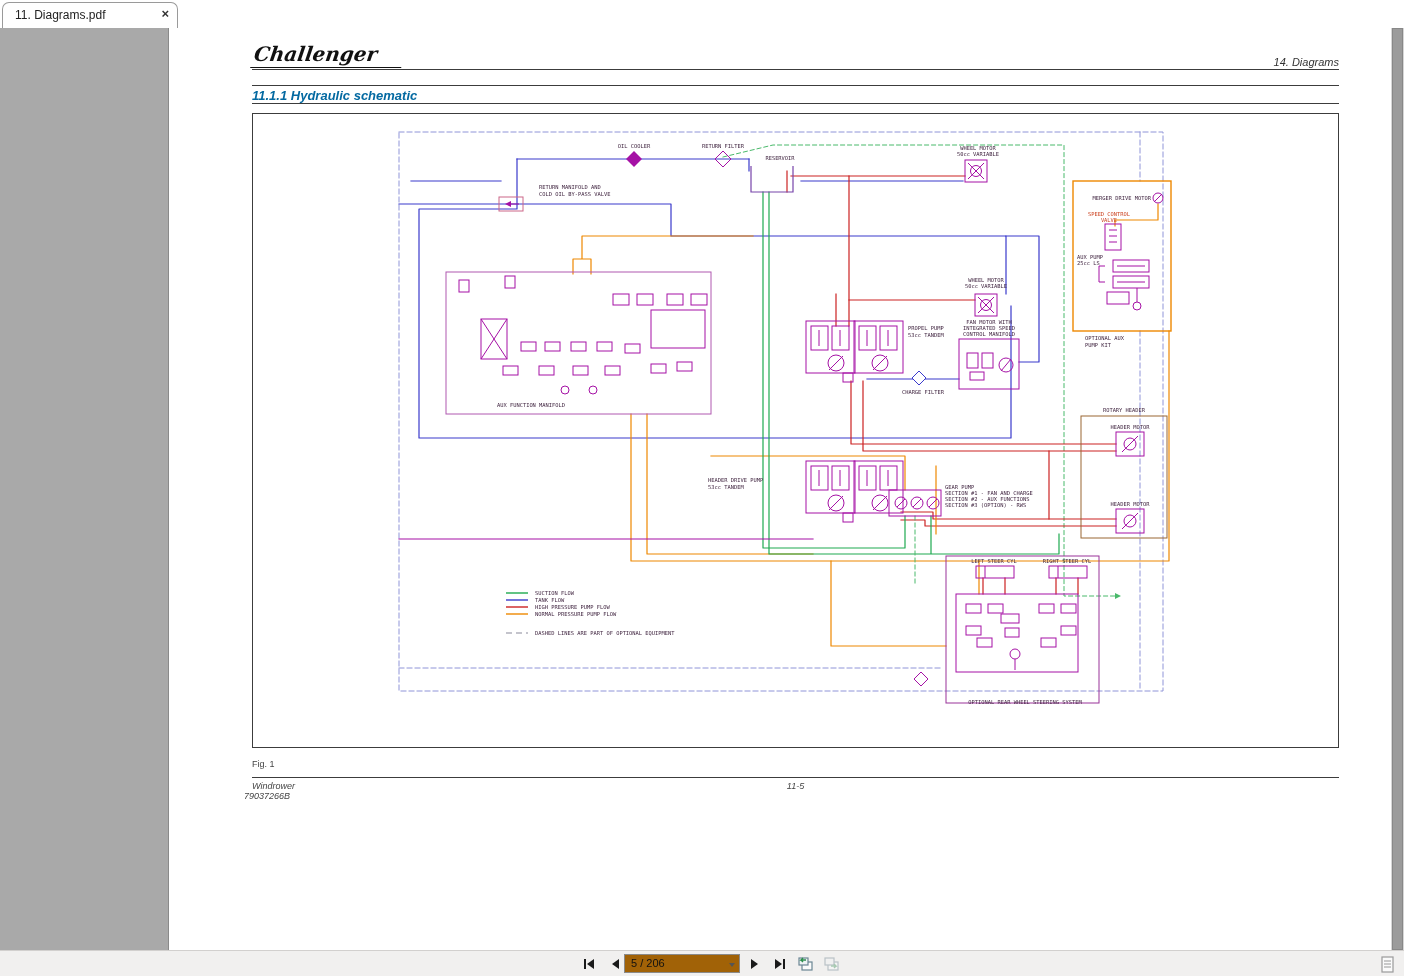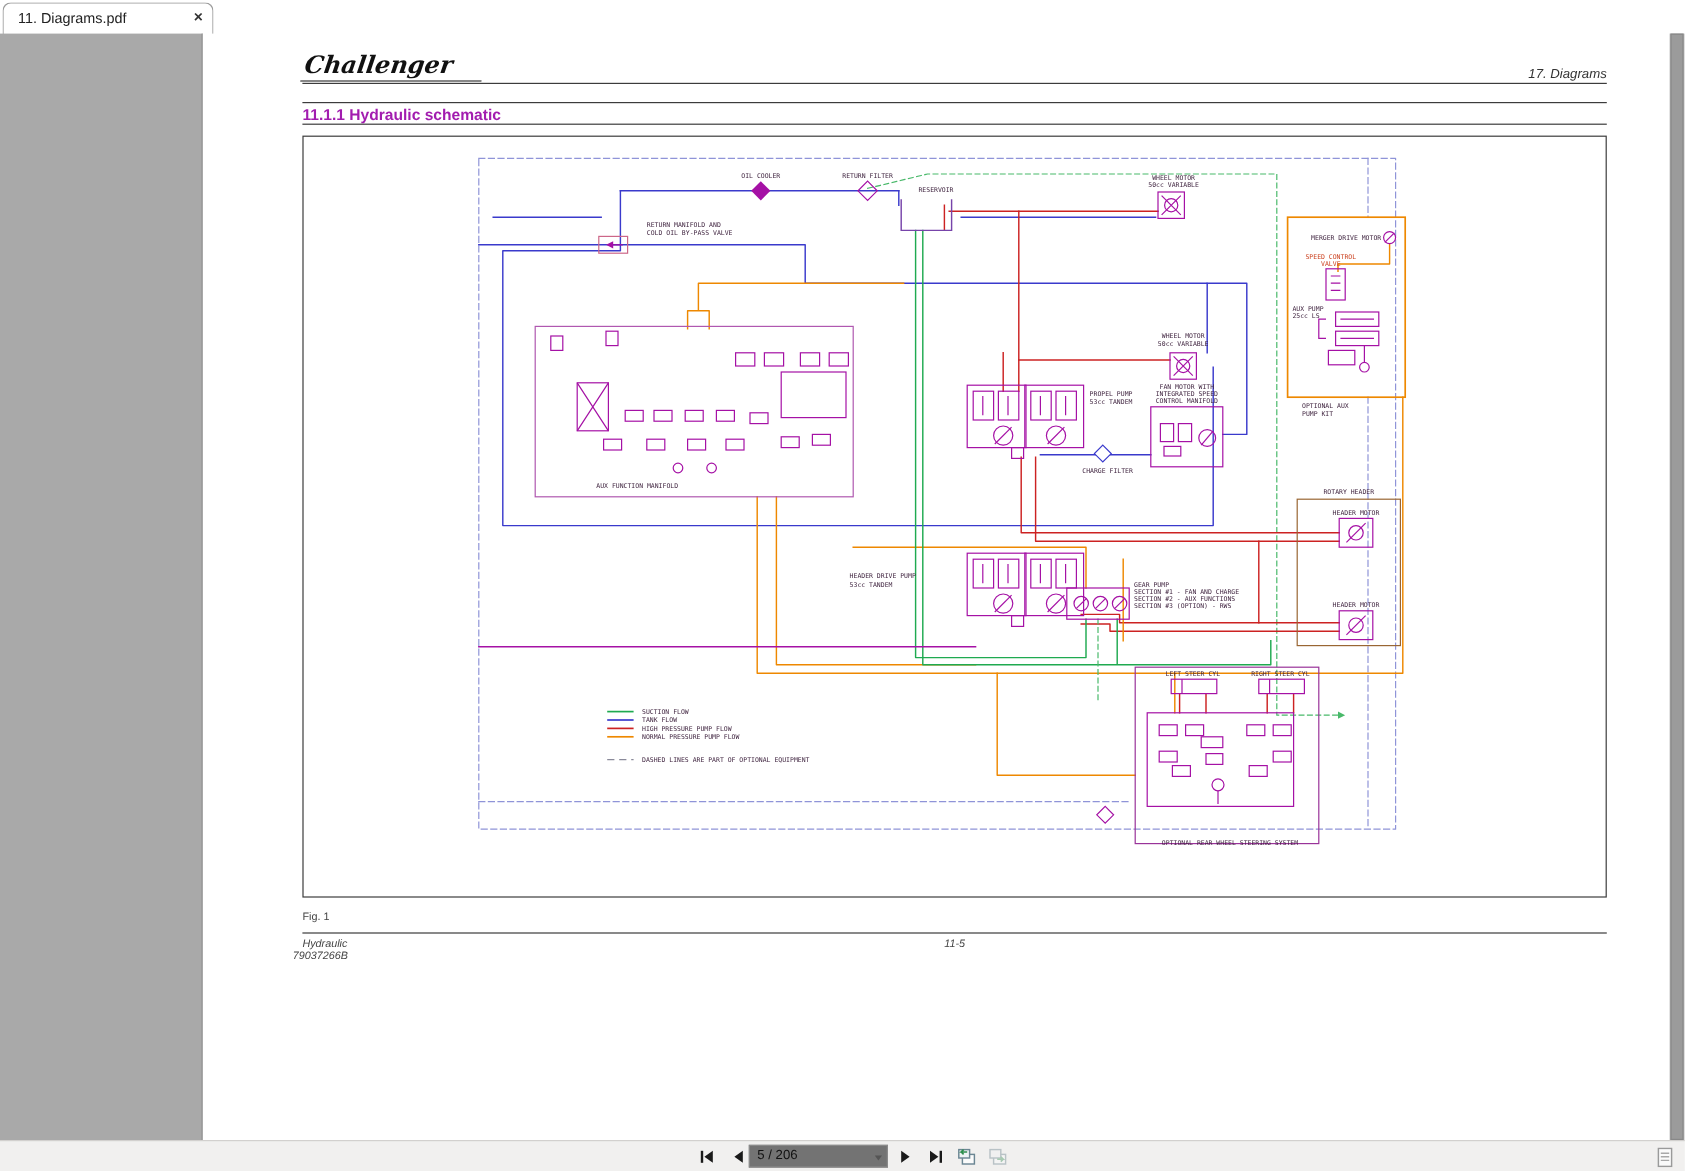--- a/index.html
+++ b/index.html
@@ -13,21 +13,21 @@
   
   .sidebar{position:absolute;left:0;top:28px;width:168px;height:922px;background:#a9a9a9;border-right:1px solid #8a8a8a;}
   .scrollbar{position:absolute;right:0;top:28px;width:13px;height:922px;background:#d6d6d6;}
   .scroll-thumb{position:absolute;left:1px;top:0;width:11px;height:100%;background:#9b9b9b;border:1px solid #888;box-sizing:border-box;}
   .viewer{position:absolute;left:169px;top:28px;width:1222px;height:922px;background:#fff;}
   
   .rule{position:absolute;height:1px;background:#3c3c3c;}
   .brand{position:absolute;left:252px;top:42px;font-family:"DejaVu Serif",serif;font-style:italic;font-weight:bold;
     font-size:20px;color:#111;transform:skewX(-8deg);border-bottom:1px solid #111;padding:0 26px 1px 2px;}
   .hdr-right{position:absolute;top:56px;left:252px;width:1087px;text-align:right;font-style:italic;font-size:11px;color:#333;}
-  .heading{position:absolute;left:252px;top:88px;font-size:13px;font-weight:bold;color:#a21caf;}
+  .heading{position:absolute;left:252px;top:88px;font-size:13px;font-weight:bold;color:#0369a1;font-style:italic;}
   .figframe{position:absolute;left:252px;top:113px;width:1087px;height:635px;border:1px solid #3c3c3c;box-sizing:border-box;background:#fff;}
   .figcap{position:absolute;left:252px;top:759px;font-size:9px;color:#444;}
   .foot-l1{position:absolute;left:252px;top:781px;font-style:italic;font-size:9px;color:#444;}
   .foot-l2{position:absolute;left:244px;top:791px;font-style:italic;font-size:9px;color:#444;}
   .foot-r{position:absolute;left:252px;top:781px;width:1087px;text-align:center;font-style:italic;font-size:9px;color:#444;}
   
   .w{fill:none;stroke-width:1.2;stroke-linecap:square;stroke-linejoin:round;}
   .blue{stroke:#3a3acc}.red{stroke:#cc2222}.orange{stroke:#ee8800}.green{stroke:#1faa50}
   .purple{stroke:#a511a5}
   .lav{stroke:#8f94d8;stroke-dasharray:5 3;stroke-width:1;}
@@ -35,21 +35,21 @@
   .cmp{fill:none;stroke:#a511a5;stroke-width:1;}
   .cmp2{fill:none;stroke:#b058b0;stroke-width:1;}
   .brown{fill:none;stroke:#996633;stroke-width:1;}
   .obox{fill:none;stroke:#ee8800;stroke-width:1.4;}
   .lbl{font:5.4px "DejaVu Sans Mono",monospace;fill:#3b1f3b;}
   .lblm{text-anchor:middle}.lble{text-anchor:end}
   .lblred{fill:#cc4422;}
   
   .toolbar{position:absolute;left:0;top:950px;width:1404px;height:26px;background:#f1f0ef;border-top:1px solid #d2d0ce;box-sizing:border-box;}
   .tbtn{position:absolute;top:3px;width:22px;height:20px;display:flex;align-items:center;justify-content:center;}
-  .pagebox{position:absolute;left:624px;top:3px;width:116px;height:19px;background:#737373;border:1px solid #8a8a8a;box-sizing:border-box;}
+  .pagebox{position:absolute;left:624px;top:3px;width:116px;height:19px;background:#a16207;border:1px solid #8a8a8a;box-sizing:border-box;}
   .pagebox span{position:absolute;left:6px;top:2px;font-size:11px;color:#111;}
   .pb-caret{position:absolute;right:4px;top:8px;width:0;height:0;border-left:3px solid transparent;border-right:3px solid transparent;border-top:4px solid #555;}
 </style>
 </head>
 <body>
 
 <div class="tabbar">
   <div class="tab">
     <span class="tab-title">11. Diagrams.pdf</span>
     <span class="tab-close">×</span>
@@ -57,21 +57,21 @@
 </div>
 
 <div class="sidebar"></div>
 <div class="scrollbar">
   <div class="scroll-thumb"></div>
 </div>
 
 <div class="viewer"></div>
 
 <div class="brand">Challenger</div>
-<div class="hdr-right">17. Diagrams</div>
+<div class="hdr-right">14. Diagrams</div>
 <div class="rule" style="left:252px;top:69px;width:1087px"></div>
 <div class="rule" style="left:252px;top:85px;width:1087px"></div>
 <div class="heading">11.1.1  Hydraulic schematic</div>
 <div class="rule" style="left:252px;top:103px;width:1087px"></div>
 
 <div class="figframe">
 <svg width="1085" height="633" viewBox="0 0 1085 633">
 
   <g>
     <rect class="w lav" x="146" y="18" width="764" height="559"></rect>
@@ -330,21 +330,21 @@
     <line x1="253" y1="500" x2="275" y2="500" stroke="#ee8800" stroke-width="1.4"></line>
     <text class="lbl" x="282" y="502">NORMAL PRESSURE PUMP FLOW</text>
     <line x1="253" y1="519" x2="275" y2="519" stroke="#8a8a9a" stroke-width="1.2" stroke-dasharray="6 4"></line>
     <text class="lbl" x="282" y="521">DASHED LINES ARE PART OF OPTIONAL EQUIPMENT</text>
   </g>
 </svg>
 </div>
 
 <div class="figcap">Fig. 1</div>
 <div class="rule" style="left:252px;top:777px;width:1087px"></div>
-<div class="foot-l1">Hydraulic</div>
+<div class="foot-l1">Windrower</div>
 <div class="foot-l2">79037266B</div>
 <div class="foot-r">11-5</div>
 
 <div class="toolbar">
   <div class="tbtn" style="left:578px">
     <svg width="14" height="14" viewBox="0 0 14 14">
       <rect x="2" y="2" width="2" height="10" fill="#1a1a1a"></rect>
       <polygon points="12,2 5,7 12,12" fill="#1a1a1a"></polygon>
     </svg>
   </div>

